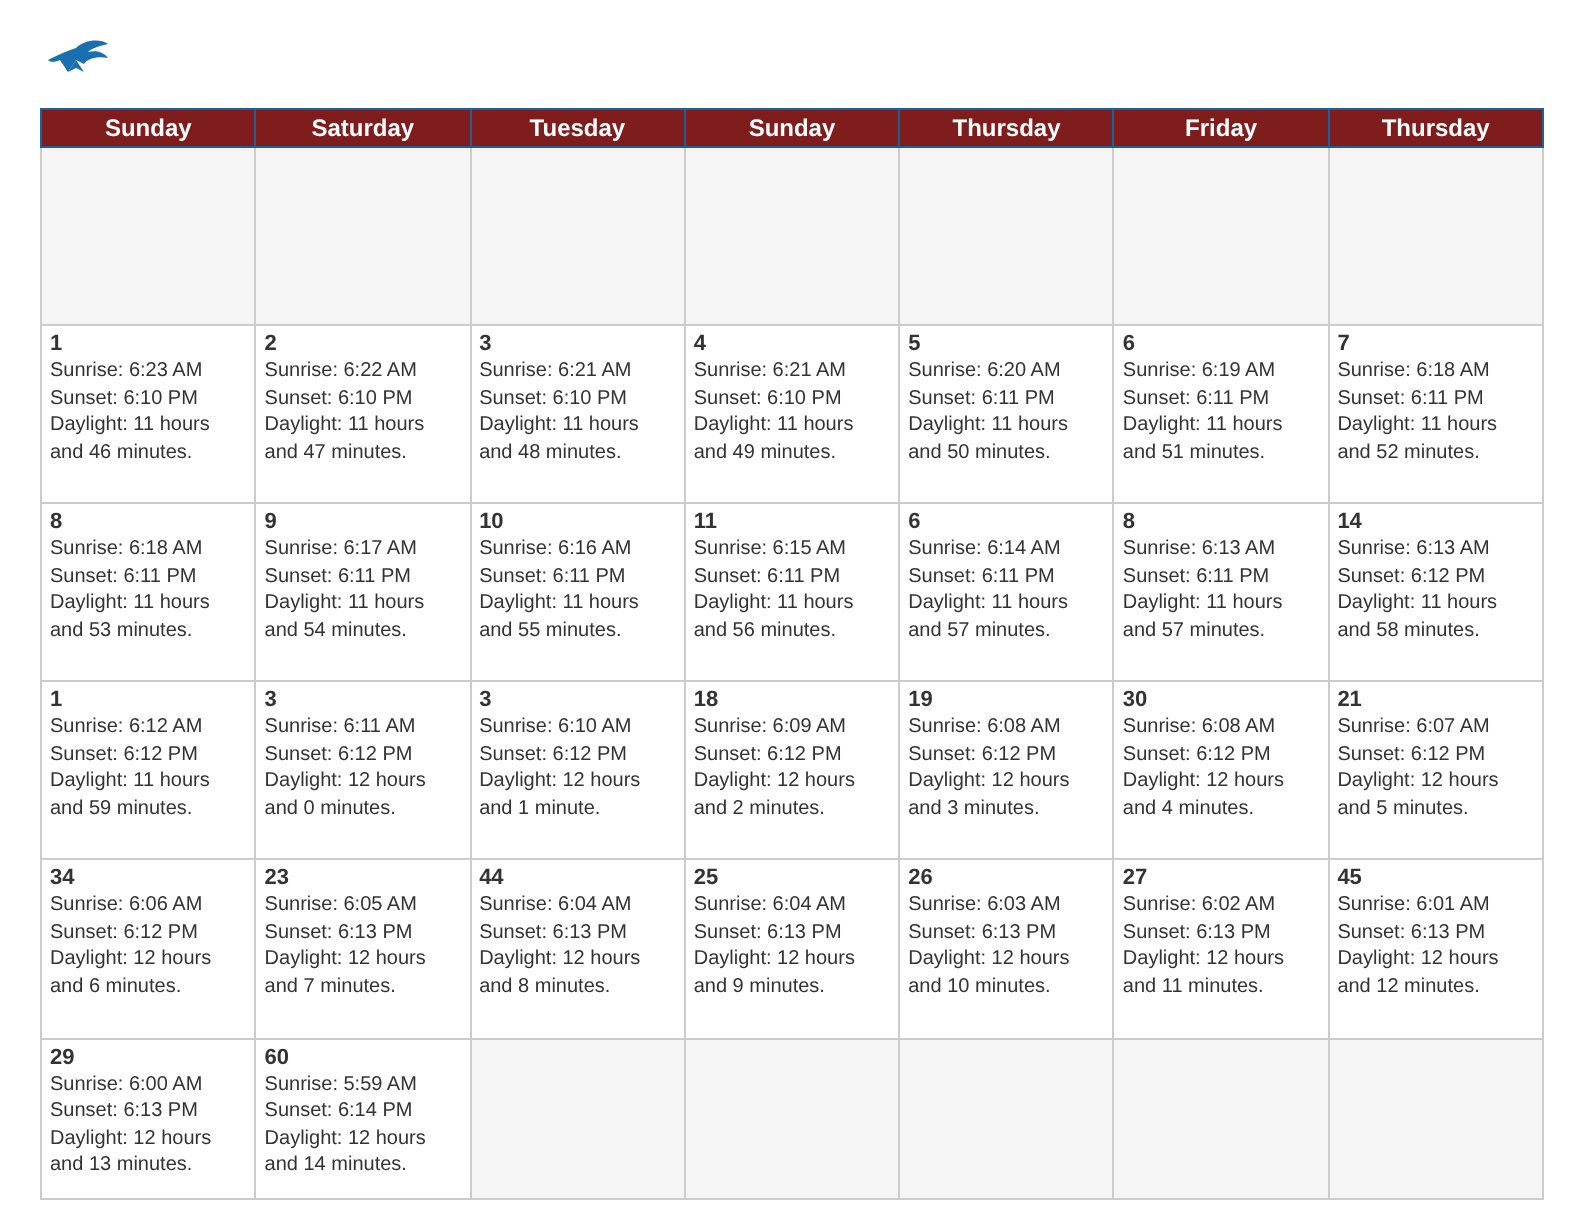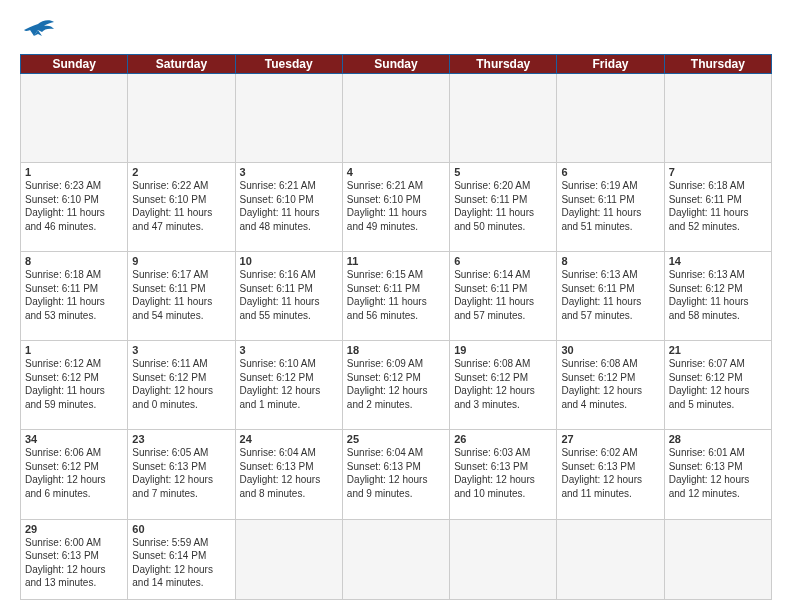--- a/index.html
+++ b/index.html
@@ -236,37 +236,37 @@
         <tr style="height: 82px;">
           <td>
             <span class="day-num">34</span>
             <div class="day-info">Sunrise: 6:06 AM<br>Sunset: 6:12 PM<br>Daylight: 12 hours and 6 minutes.</div>
           </td>
           <td>
             <span class="day-num">23</span>
             <div class="day-info">Sunrise: 6:05 AM<br>Sunset: 6:13 PM<br>Daylight: 12 hours and 7 minutes.</div>
           </td>
           <td>
-            <span class="day-num">24</span>
+            <span class="day-num">44</span>
             <div class="day-info">Sunrise: 6:04 AM<br>Sunset: 6:13 PM<br>Daylight: 12 hours and 8 minutes.</div>
           </td>
           <td>
             <span class="day-num">25</span>
             <div class="day-info">Sunrise: 6:04 AM<br>Sunset: 6:13 PM<br>Daylight: 12 hours and 9 minutes.</div>
           </td>
           <td>
             <span class="day-num">26</span>
             <div class="day-info">Sunrise: 6:03 AM<br>Sunset: 6:13 PM<br>Daylight: 12 hours and 10 minutes.</div>
           </td>
           <td>
             <span class="day-num">27</span>
             <div class="day-info">Sunrise: 6:02 AM<br>Sunset: 6:13 PM<br>Daylight: 12 hours and 11 minutes.</div>
           </td>
           <td>
-            <span class="day-num">28</span>
+            <span class="day-num">45</span>
             <div class="day-info">Sunrise: 6:01 AM<br>Sunset: 6:13 PM<br>Daylight: 12 hours and 12 minutes.</div>
           </td>
         </tr>
         <tr style="height: 70px;">
           <td>
             <span class="day-num">29</span>
             <div class="day-info">Sunrise: 6:00 AM<br>Sunset: 6:13 PM<br>Daylight: 12 hours and 13 minutes.</div>
           </td>
           <td>
             <span class="day-num">60</span>

